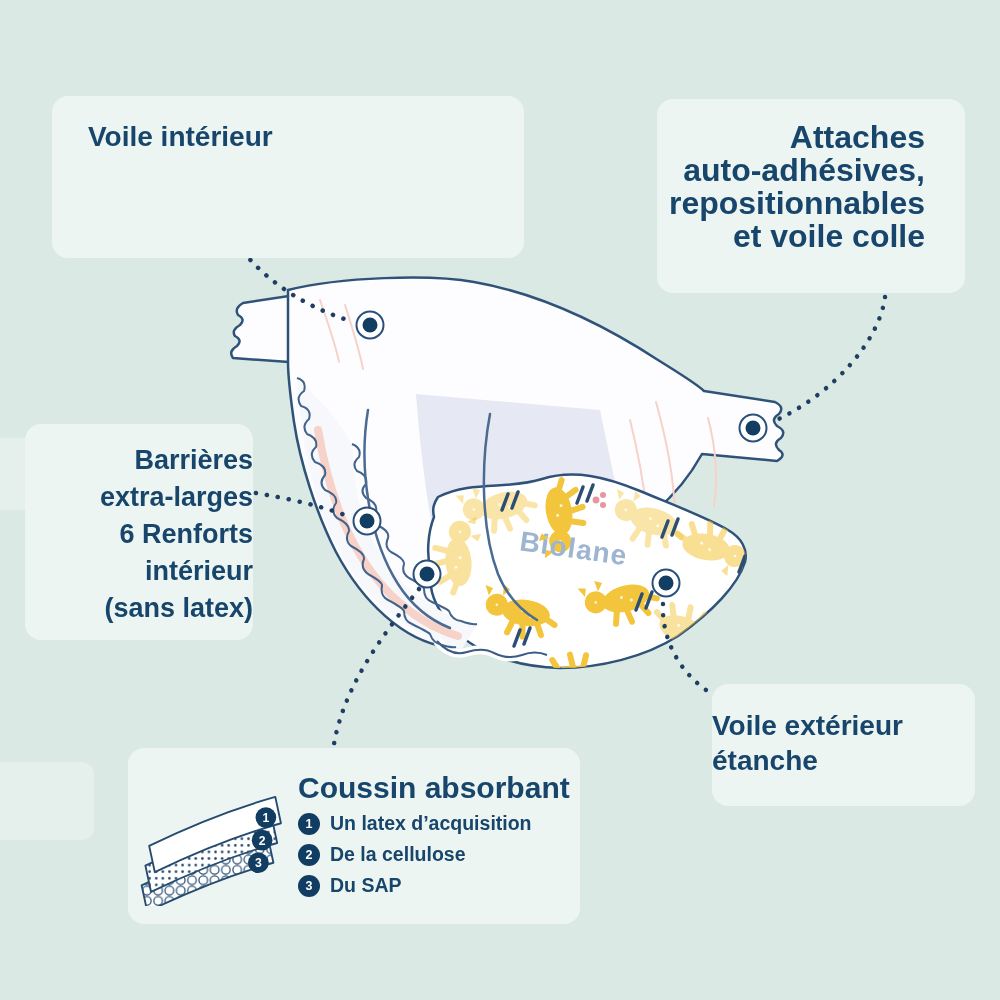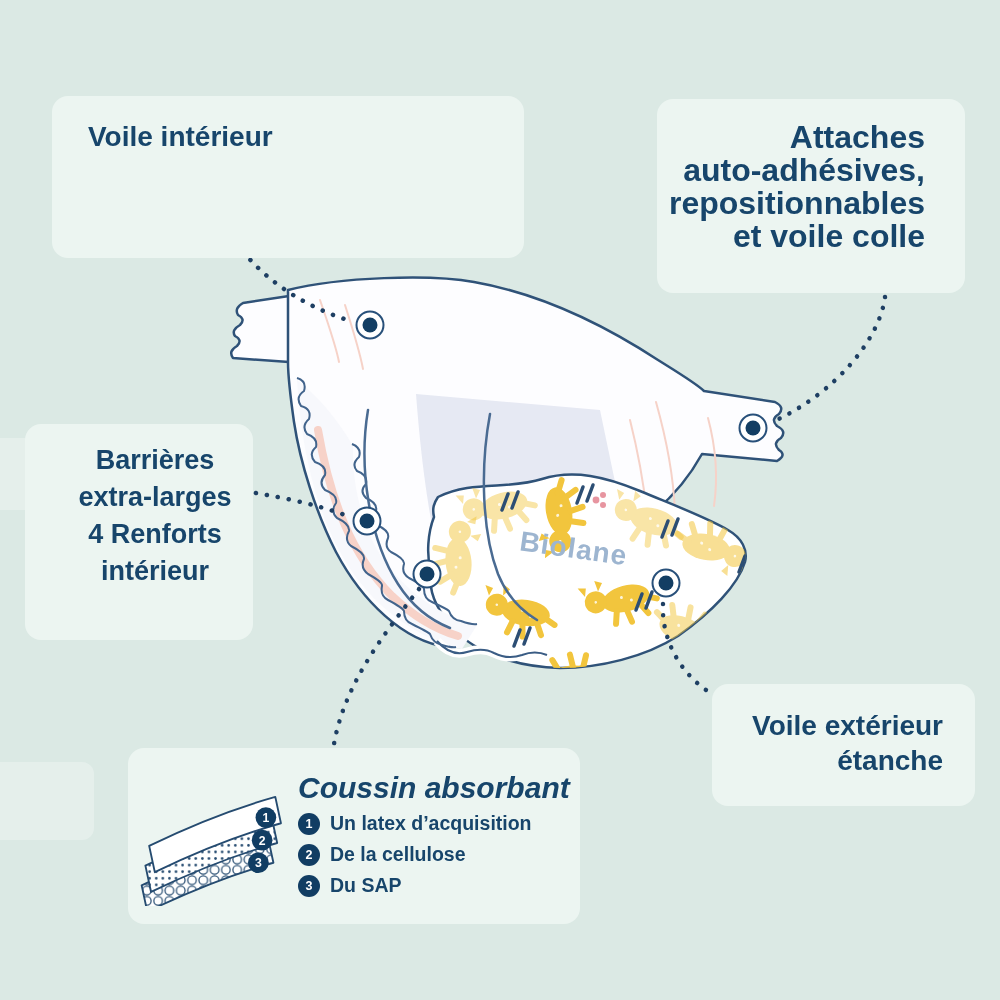--- a/index.html
+++ b/index.html
@@ -2,26 +2,26 @@
 <html><head>
 <meta charset="utf-8">
 <style>
   html,body{margin:0;padding:0;background:#dbe9e4;font-family:"Liberation Sans",sans-serif;}
   .stage{position:relative;width:1000px;height:1000px;background:#dbe9e4;overflow:hidden;}
   .art{position:absolute;left:0;top:0;width:1000px;height:1000px;}
   .card{position:absolute;background:#ecf5f1;border-radius:16px;color:#17456b;font-weight:bold;box-sizing:border-box;}
   .card .ln{display:block;}
   .card-tl{left:52px;top:96px;width:472px;height:162px;padding:22px 0 0 36px;font-size:28px;line-height:38px;text-align:left;}
   .card-tr{left:657px;top:99px;width:308px;height:194px;padding:22px 40px 0 0;font-size:32px;line-height:33px;text-align:right;}
-  .card-left{left:25px;top:424px;width:228px;height:216px;padding:18px 0 0 32px;font-size:27px;line-height:37px;text-align:center;}
-  .card-br{left:712px;top:684px;width:263px;height:122px;padding:24px 32px 0 0;font-size:28px;line-height:35px;text-align:right;}
+  .card-left{left:25px;top:424px;width:228px;height:216px;padding:18px 0 0 32px;font-size:27px;line-height:37px;text-align:right;}
+  .card-br{left:712px;top:684px;width:263px;height:122px;padding:24px 32px 0 0;font-size:28px;line-height:35px;}
   .card-bottom{left:128px;top:748px;width:452px;height:176px;padding:0;display:flex;align-items:flex-start;}
   .layers-wrap{width:160px;height:126px;margin:32px 0 0 8px;flex:none;}
   .cushion-text{margin:24px 0 0 2px;}
-  .cushion-text h3{margin:0 0 6px 0;font-size:30px;line-height:32px;color:#17456b;font-style:italic;}
+  .cushion-text h3{margin:0 0 6px 0;font-size:30px;line-height:32px;color:#17456b;}
   .crow{display:flex;align-items:center;gap:10px;margin-top:8px;font-size:19.5px;font-weight:bold;color:#17456b;}
   .badge{display:inline-flex;width:22px;height:22px;border-radius:50%;background:#113d63;color:#ffffff;font-size:12.5px;font-weight:bold;align-items:center;justify-content:center;flex:none;}
 </style>
 </head>
 <body>
 
 <div class="stage">
 
   <svg class="art" viewBox="0 0 1000 1000" aria-hidden="true">
     <defs>
@@ -139,22 +139,23 @@
   <div class="card card-tr">
     <span class="ln">Attaches</span>
     <span class="ln">auto-adhésives,</span>
     <span class="ln">repositionnables</span>
     <span class="ln">et voile colle</span>
   </div>
 
   <div class="card card-left">
     <span class="ln">Barrières</span>
     <span class="ln">extra-larges</span>
-    <span class="ln">4 Renforts</span>
+    <span class="ln">6 Renforts</span>
     <span class="ln">intérieur</span>
+    <span class="ln">(sans latex)</span>
   </div>
 
   <div class="card card-br">
     <span class="ln">Voile extérieur</span>
     <span class="ln">étanche</span>
   </div>
 
   <div class="card card-bottom">
     <div class="layers-wrap">
       <svg viewBox="0 0 170 126" width="160" height="126">

